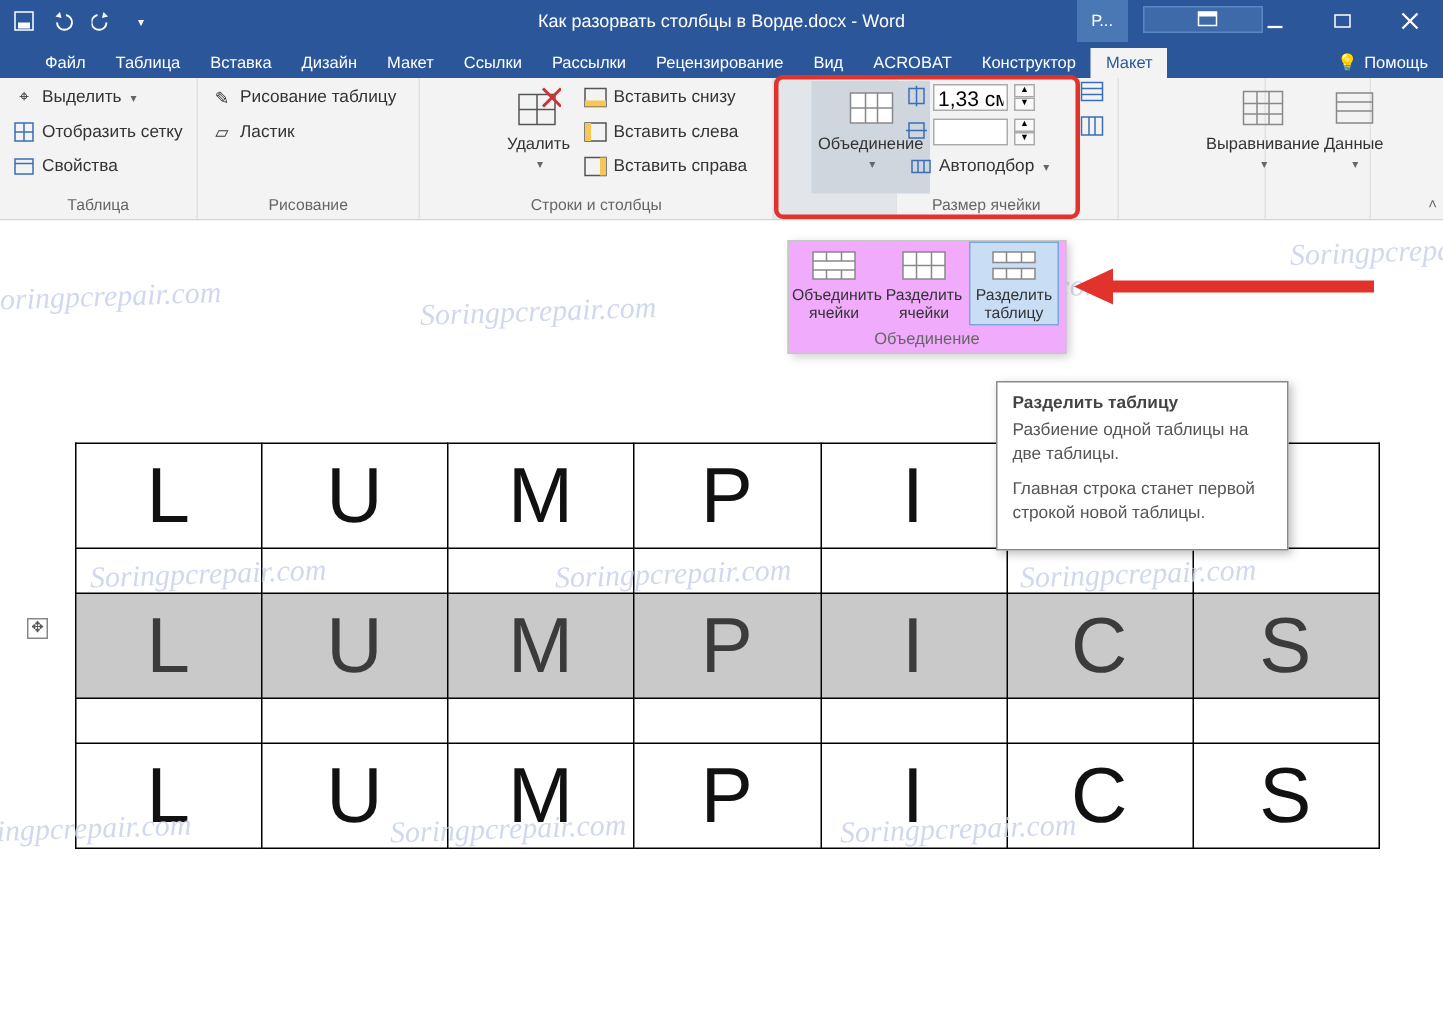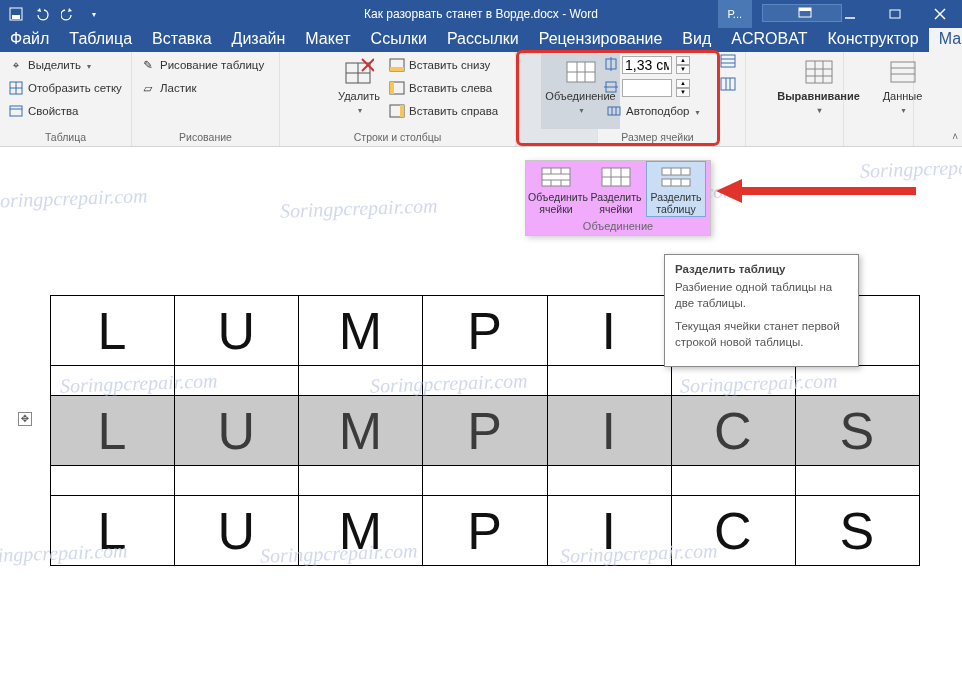--- a/index.html
+++ b/index.html
@@ -9,21 +9,21 @@
   .titlebar { height: 28px; background: #2b579a; color: #fff; display: flex; align-items: center; font-size: 12px; position: relative; }
   .titlebar .qat { display: flex; align-items: center; gap: 10px; padding-left: 8px; }
   .titlebar .qat .qat-icon { width: 16px; height: 16px; display:flex; align-items:center; justify-content:center; }
   .titlebar .title { position:absolute; left:50%; transform:translateX(-50%); }
   .titlebar .tabtools { position:absolute; right:210px; top:0; height:28px; background:#4a78b5; padding:0 10px; display:flex; align-items:center; font-size:11px; }
   .titlebar .userbox { position:absolute; right:120px; top:4px; width:80px; height:18px; background:#3f6aaa; border:1px solid #5a87c3;}
   .titlebar .winctrl { position:absolute; right:0; top:0; display:flex; }
   .titlebar .winctrl .btn { width:45px; height:28px; display:flex; align-items:center; justify-content:center; }
 
   
-  .tabs { height:24px; background:#2b579a; display:flex; align-items:flex-end; color:#fff; font-size:16px; padding-left:0; }
+  .tabs { height:24px; background:#2b579a; display:flex; align-items:flex-end; color:#fff; font-size:11px; padding-left:20px; }
   .tabs .tab { padding:4px 10px 4px 10px; cursor:pointer; }
   .tabs .tab.active { background:#f3f3f3; color:#2b579a; }
   .tabs .help { margin-left:auto; padding:4px 10px; display:flex; align-items:center; gap:4px;}
 
   
   .ribbon { height:95px; background:#f3f3f3; border-bottom:1px solid #d4d4d4; display:flex; position:relative; }
   .group { border-right:1px solid #e1e1e1; padding:2px 6px 0 6px; display:flex; flex-direction:column; }
   .group-body { flex:1; display:flex; }
   .group-label { text-align:center; font-size:10.5px; color:#666; padding:2px 0 3px 0; position:relative;}
   .vstack { display:flex; flex-direction:column; gap:1px; }
@@ -85,21 +85,21 @@
         </svg>
       </span>
     <span class="qat-icon">
         <svg width="14" height="14">
           <path d="M4 3 A5 5 0 1 0 10 8" fill="none" stroke="#fff" stroke-width="1.3"></path>
           <path d="M8 1 L11 4 L7 5 Z" fill="#fff"></path>
         </svg>
       </span>
     <span class="qat-icon" style="font-size:8px;color:#fff;">▾</span>
   </div>
-  <div class="title">Как разорвать станет в Ворде.docx - Word</div>
+  <div class="title">Как разорвать столбцы в Ворде.docx - Word</div>
   <div class="tabtools">Р...</div>
   <div class="userbox"></div>
   <div class="winctrl">
     <div class="btn">
         <svg width="14" height="14">
           <rect x="1" y="1" width="12" height="9" fill="none" stroke="#fff"></rect>
           <rect x="1" y="1" width="12" height="3" fill="#fff"></rect>
         </svg>
       </div>
     <div class="btn">
@@ -309,21 +309,21 @@
               <rect x="1" y="1" width="14" height="12" fill="none" stroke="#3a6fb5"></rect>
               <line x1="6" y1="1" x2="6" y2="13" stroke="#3a6fb5"></line>
               <line x1="10" y1="1" x2="10" y2="13" stroke="#3a6fb5"></line>
             </svg></span>
     </div>
       </div>
     <div class="group-label">&nbsp;</div>
   </div>
 
   <div class="group" style="width:98px;">
-    <div class="group-body" style="justify-content:center;font-weight:bold;">
+    <div class="group-body" style="">
       <div class="bigbtn">
         <div class="bigic">
             <svg width="30" height="26">
               <rect x="2" y="2" width="26" height="22" fill="none" stroke="#888"></rect>
               <line x1="2" y1="10" x2="28" y2="10" stroke="#888"></line>
               <line x1="2" y1="17" x2="28" y2="17" stroke="#888"></line>
               <line x1="11" y1="2" x2="11" y2="24" stroke="#888"></line>
               <line x1="19" y1="2" x2="19" y2="24" stroke="#888"></line>
             </svg>
           </div>
@@ -406,21 +406,21 @@
 <div class="redbox" style="left:519px; top:154px; width:200px; height:94px;"></div>
 
 <svg class="red-arrow" style="left:716px; top:176px;" width="200" height="30">
   <line x1="200" y1="15" x2="20" y2="15" stroke="#e2322c" stroke-width="8"></line>
   <polygon points="0,15 26,3 26,27" fill="#e2322c"></polygon>
 </svg>
 
 <div class="tooltip" style="left:664px; top:254px;">
   <div class="tt-title">Разделить таблицу</div>
   <p>Разбиение одной таблицы на две таблицы.</p>
-  <p>Текущая ячейки станет первой строкой новой таблицы.</p>
+  <p>Главная строка станет первой строкой новой таблицы.</p>
 </div>
 
 <div class="docarea">
   <div class="move-handle">✥</div>
   <div class="page">
     <table class="doc">
       <tbody>
           <tr>
         <td>L</td>
         <td>U</td>

